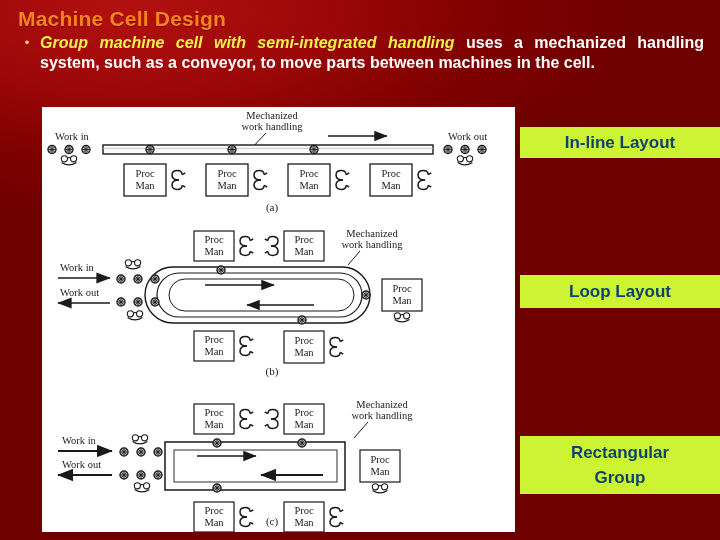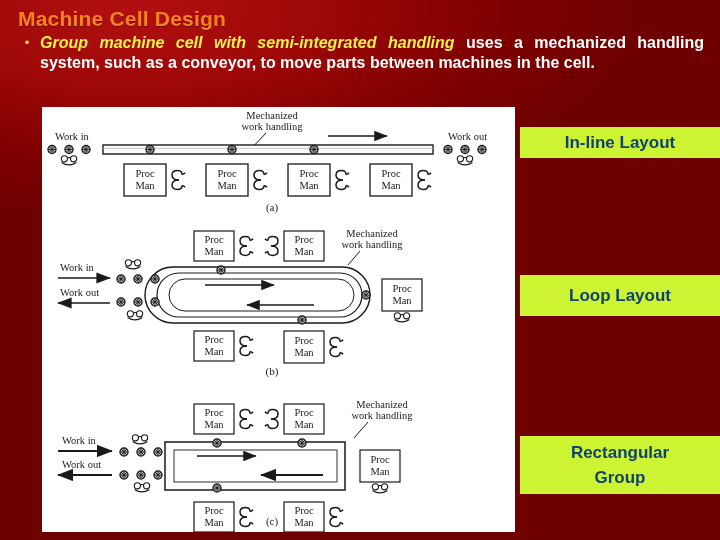--- a/index.html
+++ b/index.html
@@ -45,21 +45,21 @@
   }
   .fig-svg{display:block;width:473px;height:425px;}
   
   .label{
     position:absolute;background:#ccf432;
     color:#11416e;font-weight:bold;text-align:center;
     display:flex;align-items:center;justify-content:center;
     line-height:25px;font-size:17px;
   }
   .label-inline{left:520px;top:127px;width:200px;height:31px;}
-  .label-loop{left:520px;top:275px;width:200px;height:41px;}
+  .label-loop{left:520px;top:275px;width:200px;height:33px;}
   .label-rect{left:520px;top:436px;width:200px;height:58px;flex-direction:column;}
 </style>
 </head>
 <body>
 
 <div class="slide">
 
   <div class="title">Machine Cell Design</div>
 
   <div class="bullet-row">

